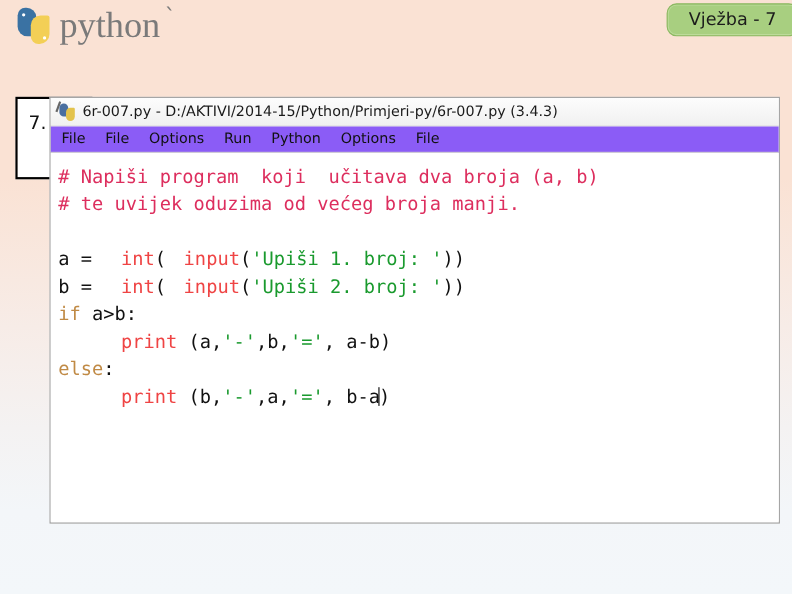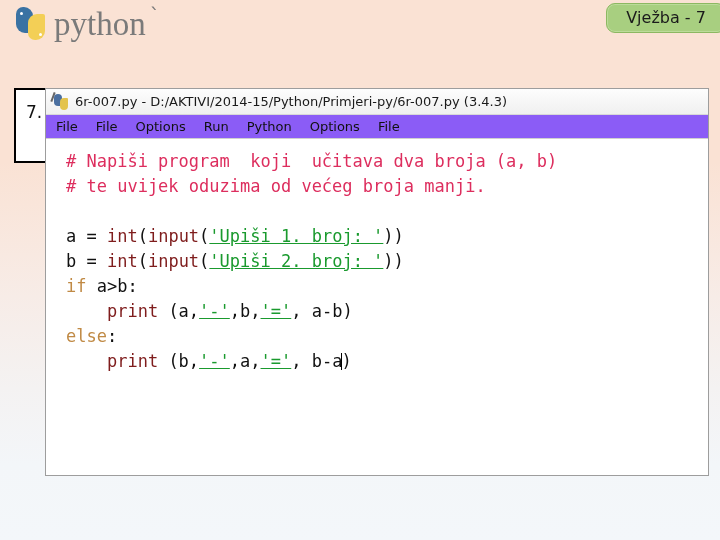--- a/index.html
+++ b/index.html
@@ -217,34 +217,34 @@
     font-size: 13px;
     color: #111111;
     white-space: nowrap;
     cursor: default;
   }
 
   #idle-editor {
     position: relative;
     background: #ffffff;
     height: calc(100% - 51px);
-    padding: 10px 0 0 20px;
+    padding: 10px 0 0 7px;
     box-sizing: border-box;
   }
   #idle-code {
     font-family: "DejaVu Sans Mono", monospace;
     font-size: 17px;
     line-height: 25px;
     white-space: pre;
     color: #111111;
   }
   .tok-comment { color: #dd2e5e; }
-  .tok-builtin { color: #7f1d1d; }
+  .tok-builtin { color: #ef4444; margin-left: 16px; }
   .tok-keyword { color: #c08a45; }
-  .tok-string  { color: #1a9a2e; text-decoration: underline; }
+  .tok-string  { color: #1a9a2e; }
   .tok-plain   { color: #111111; }
   .code-caret {
     display: inline-block;
     width: 1px;
     height: 17px;
     background: #000000;
     vertical-align: -3px;
     margin: 0 -1px;
   }
   .code-blank { display: block; height: 25px; }

